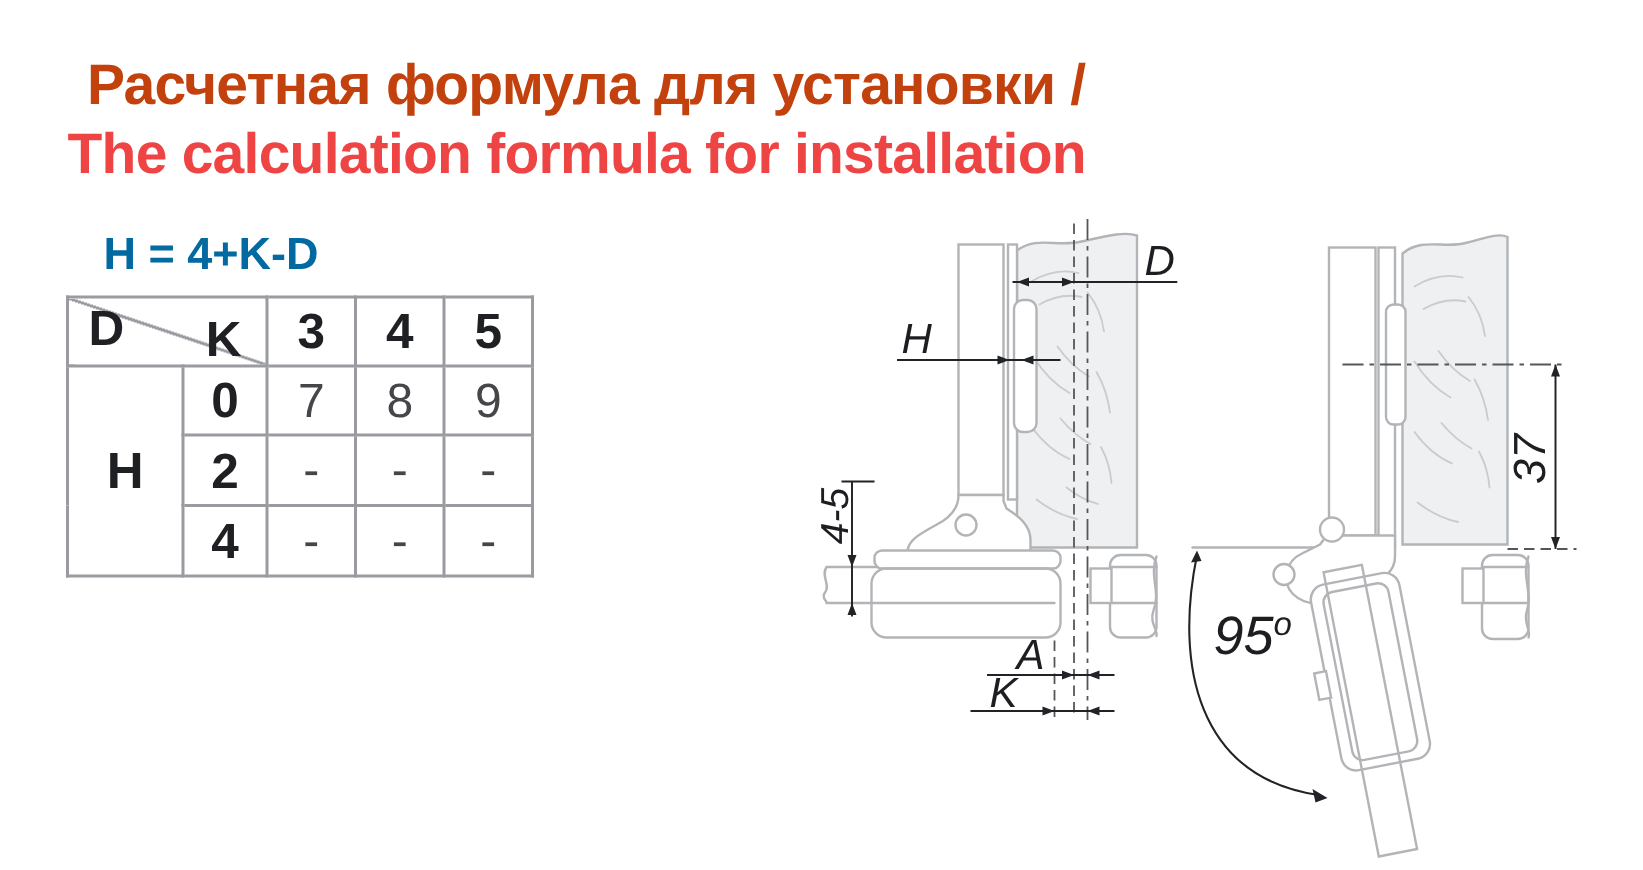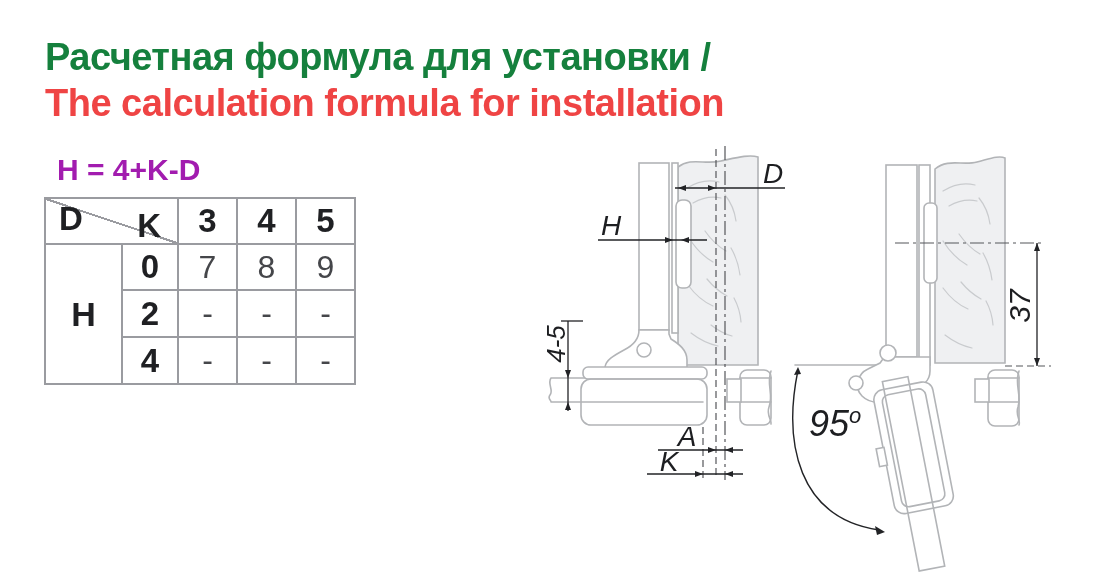--- a/index.html
+++ b/index.html
@@ -1,29 +1,29 @@
 <!DOCTYPE html>
 <html><head>
 <meta charset="utf-8">
 <style>
   html,body{margin:0;padding:0;background:#ffffff;}
   #stage{
     position:relative;width:1095px;height:580px;background:#ffffff;overflow:hidden;
     font-family:"Liberation Sans", sans-serif;
   }
   .title-ru{
-    position:absolute;left:45px;top:36px;font-size:38px;font-weight:bold;
-    color:#15803d;letter-spacing:-0.5px;white-space:nowrap;
+    position:absolute;left:58px;top:36px;font-size:38px;font-weight:bold;
+    color:#c2410c;letter-spacing:-0.5px;white-space:nowrap;
   }
   .title-en{
     position:absolute;left:45px;top:82px;font-size:38px;font-weight:bold;
     color:#ef4444;letter-spacing:-0.5px;white-space:nowrap;
   }
   .formula{
-    position:absolute;left:57px;top:153px;font-size:30px;font-weight:bold;color:#a21caf;
+    position:absolute;left:69px;top:153px;font-size:30px;font-weight:bold;color:#0369a1;
   }
   table.hk{
     position:absolute;left:44px;top:197px;border-collapse:collapse;table-layout:fixed;
   }
   table.hk th, table.hk td{
     border:2px solid #9a9ba0;text-align:center;vertical-align:middle;
     padding:0;color:#1f2023;
   }
   table.hk .hdr{font-size:33px;font-weight:bold;}
   table.hk .key{font-size:33px;font-weight:bold;}

